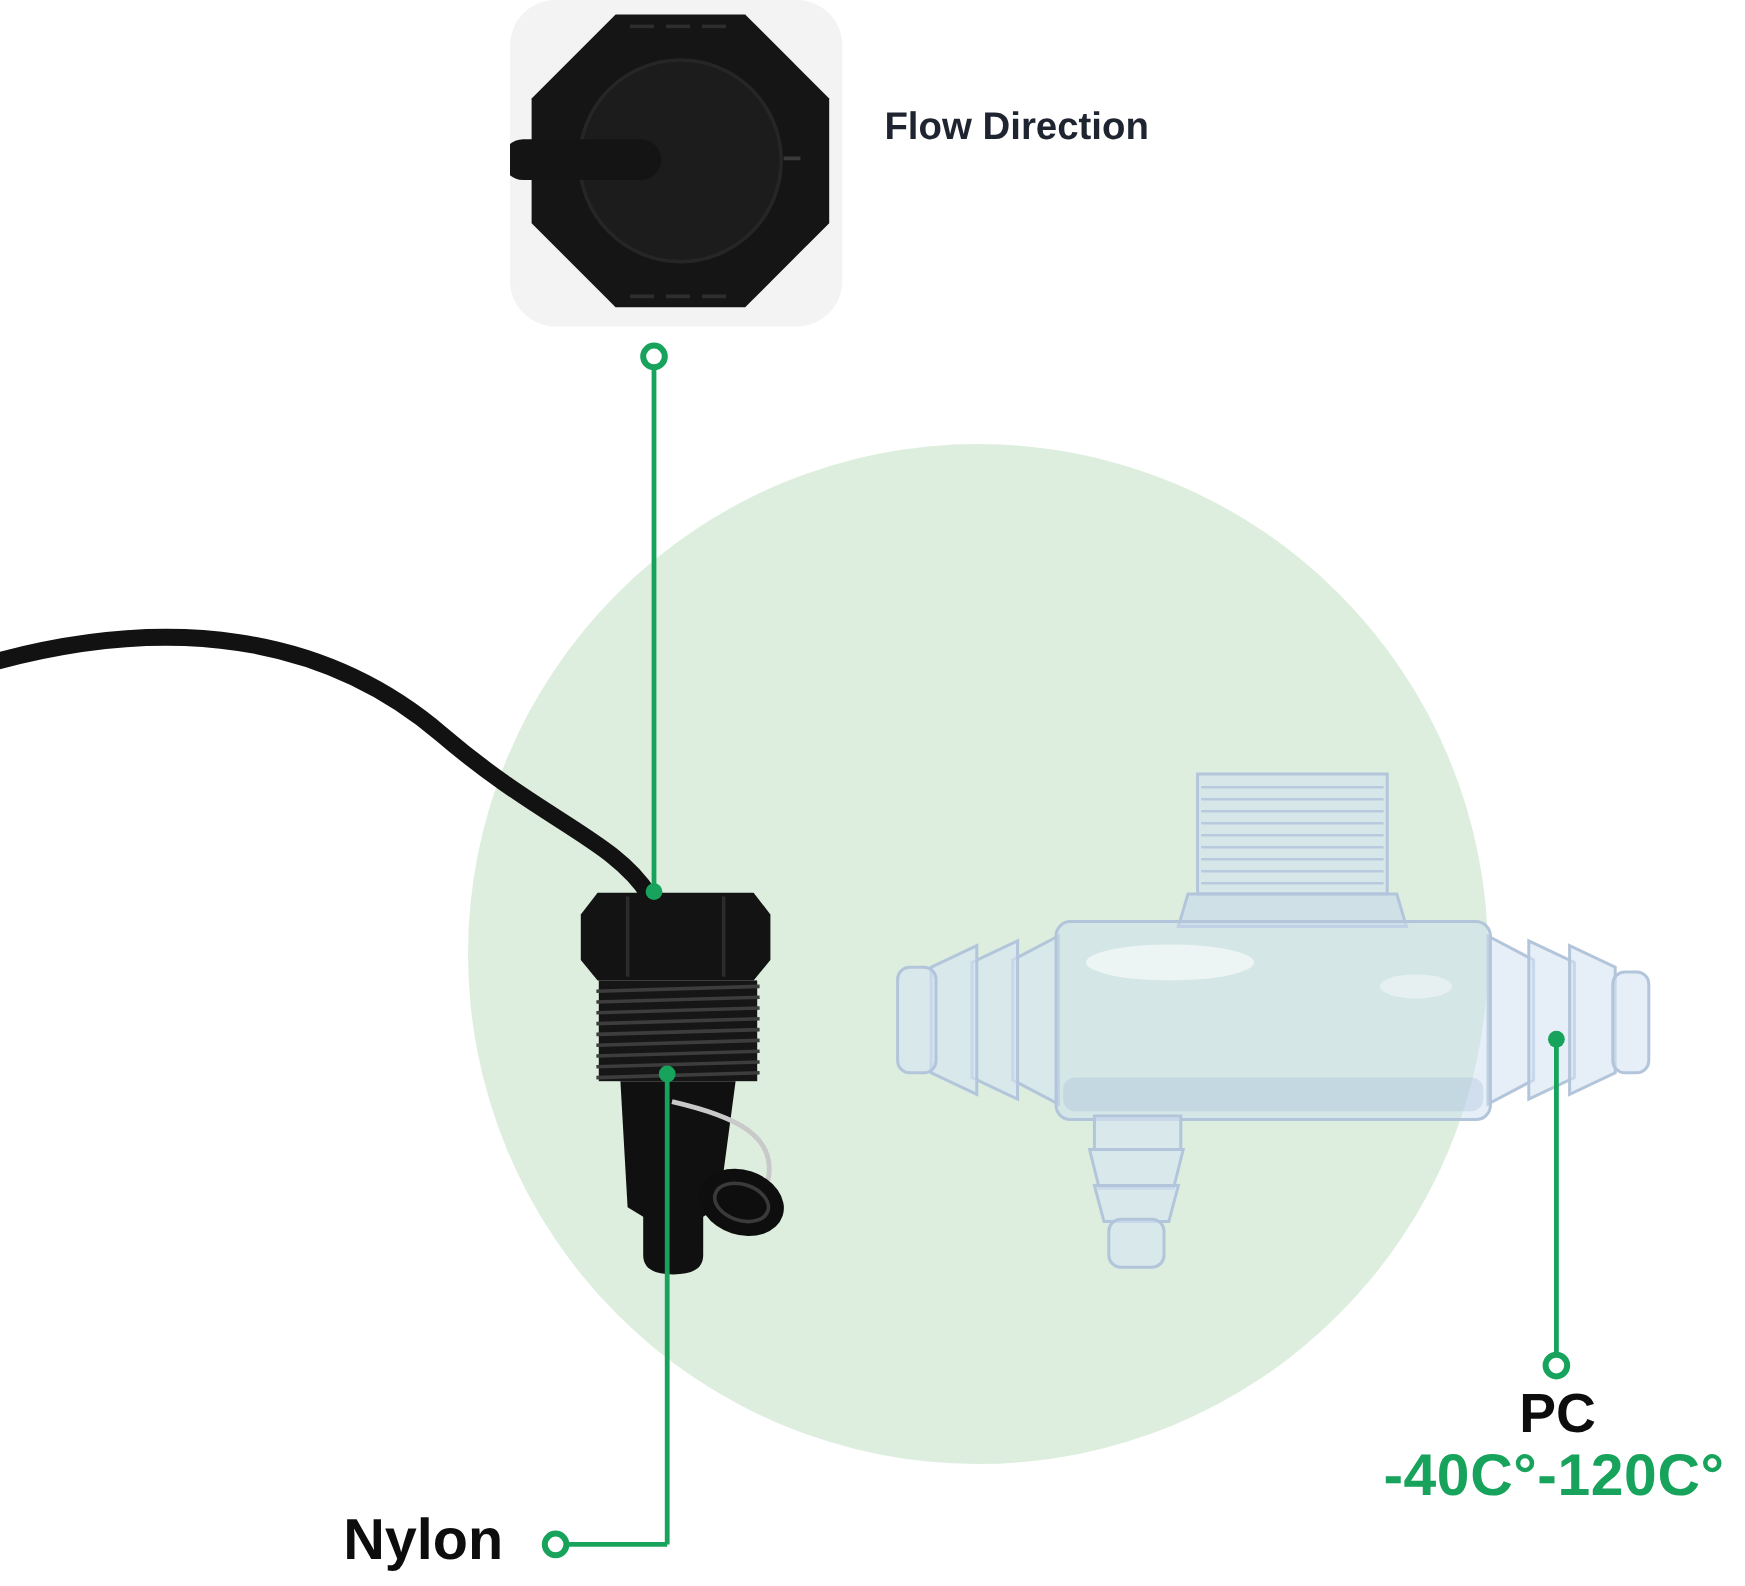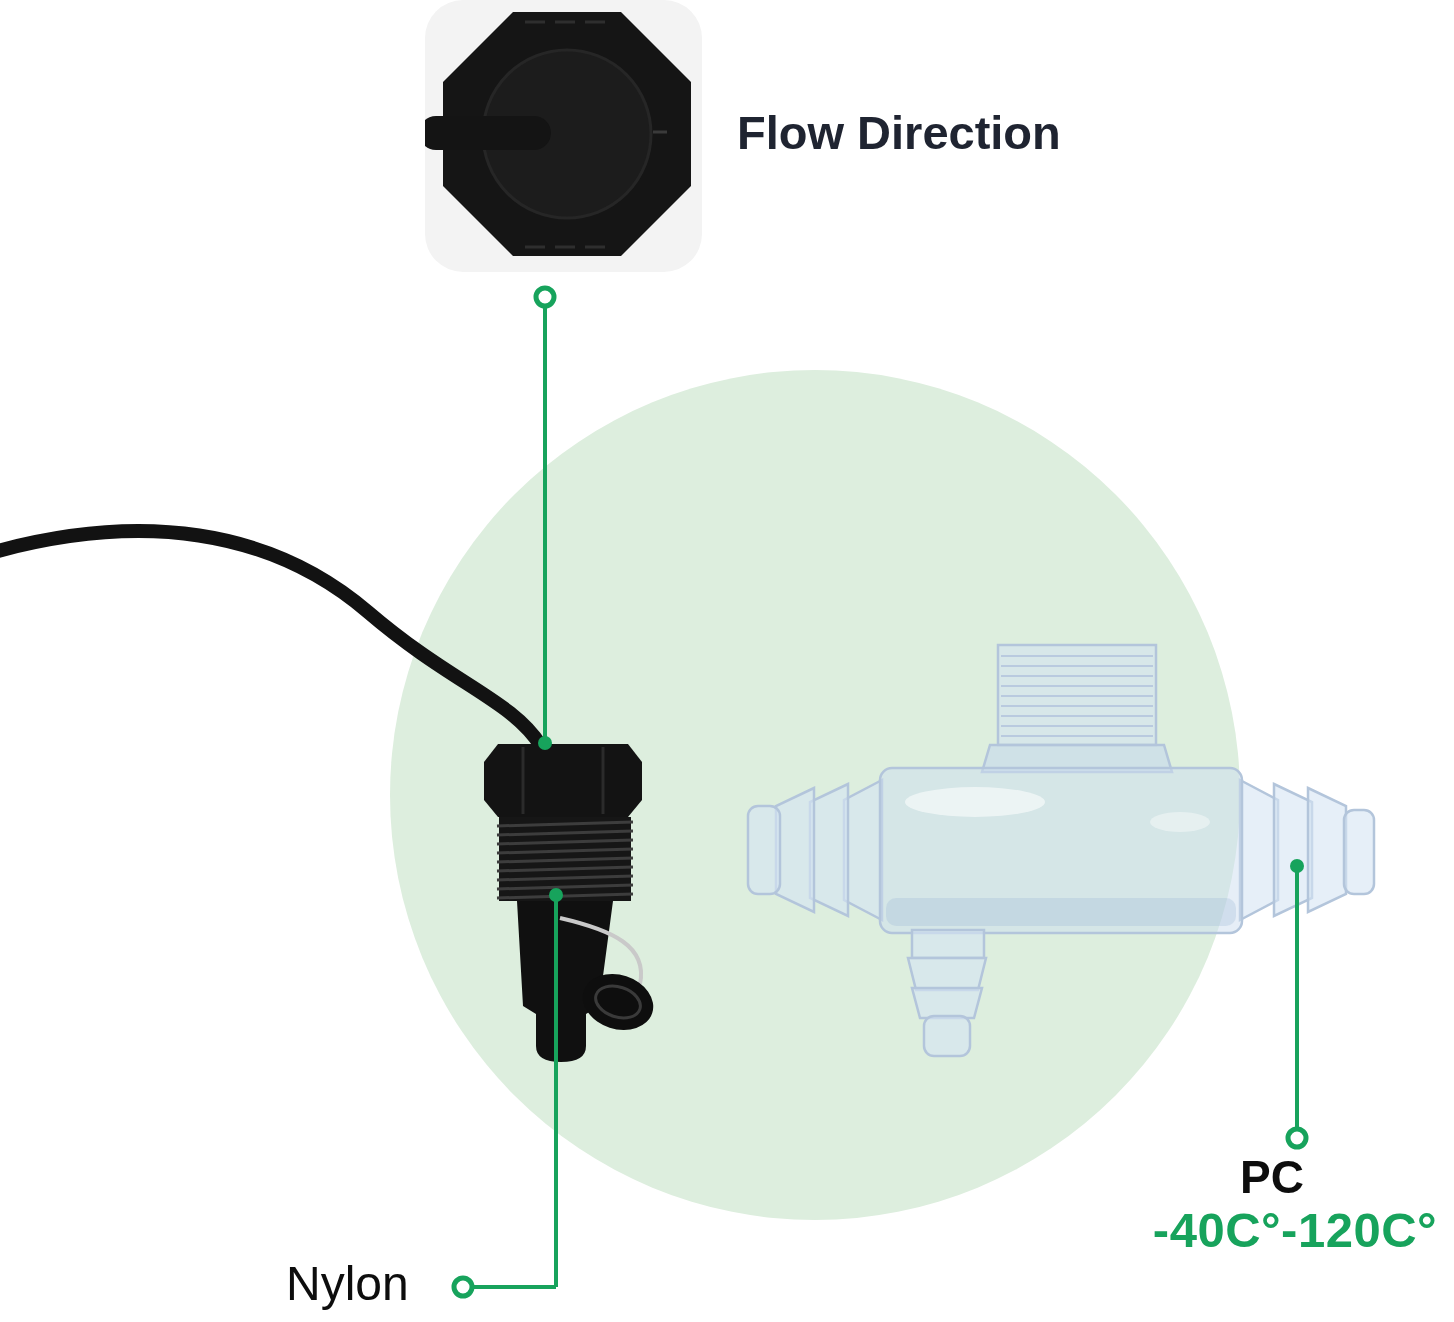--- a/index.html
+++ b/index.html
@@ -12,31 +12,32 @@
   }
   .scene{position:absolute;left:0;top:0;width:1454px;height:1322px;}
   .inset-panel{
     position:absolute;left:425px;top:0;
     width:277px;height:272px;
     background:#f3f3f3;
     border-radius:38px;
   }
   .inset-panel svg{display:block;}
   .flow-text{
-    position:absolute;left:737px;top:101px;
-    font-size:47px;font-weight:700;color:#1f2431;
+    position:absolute;left:737px;top:84px;
+    font-size:32px;font-weight:700;color:#1f2431;
     line-height:1.35;white-space:nowrap;
   }
   .nylon-label{
     position:absolute;left:286px;top:1256px;
-    font-size:48px;font-weight:400;color:#0d0d0d;
+    font-size:48px;font-weight:700;color:#0d0d0d;
     white-space:nowrap;
   }
   .pc-label{
     position:absolute;left:1240px;top:1150px;width:116px;
+    text-align:center;
     font-size:46px;font-weight:700;color:#0d0d0d;
     white-space:nowrap;
   }
   .temp-label{
     position:absolute;left:1130px;top:1202px;width:330px;
     text-align:center;
     font-size:49px;font-weight:700;color:#17a35c;
     letter-spacing:0.5px;white-space:nowrap;
   }
 </style>

